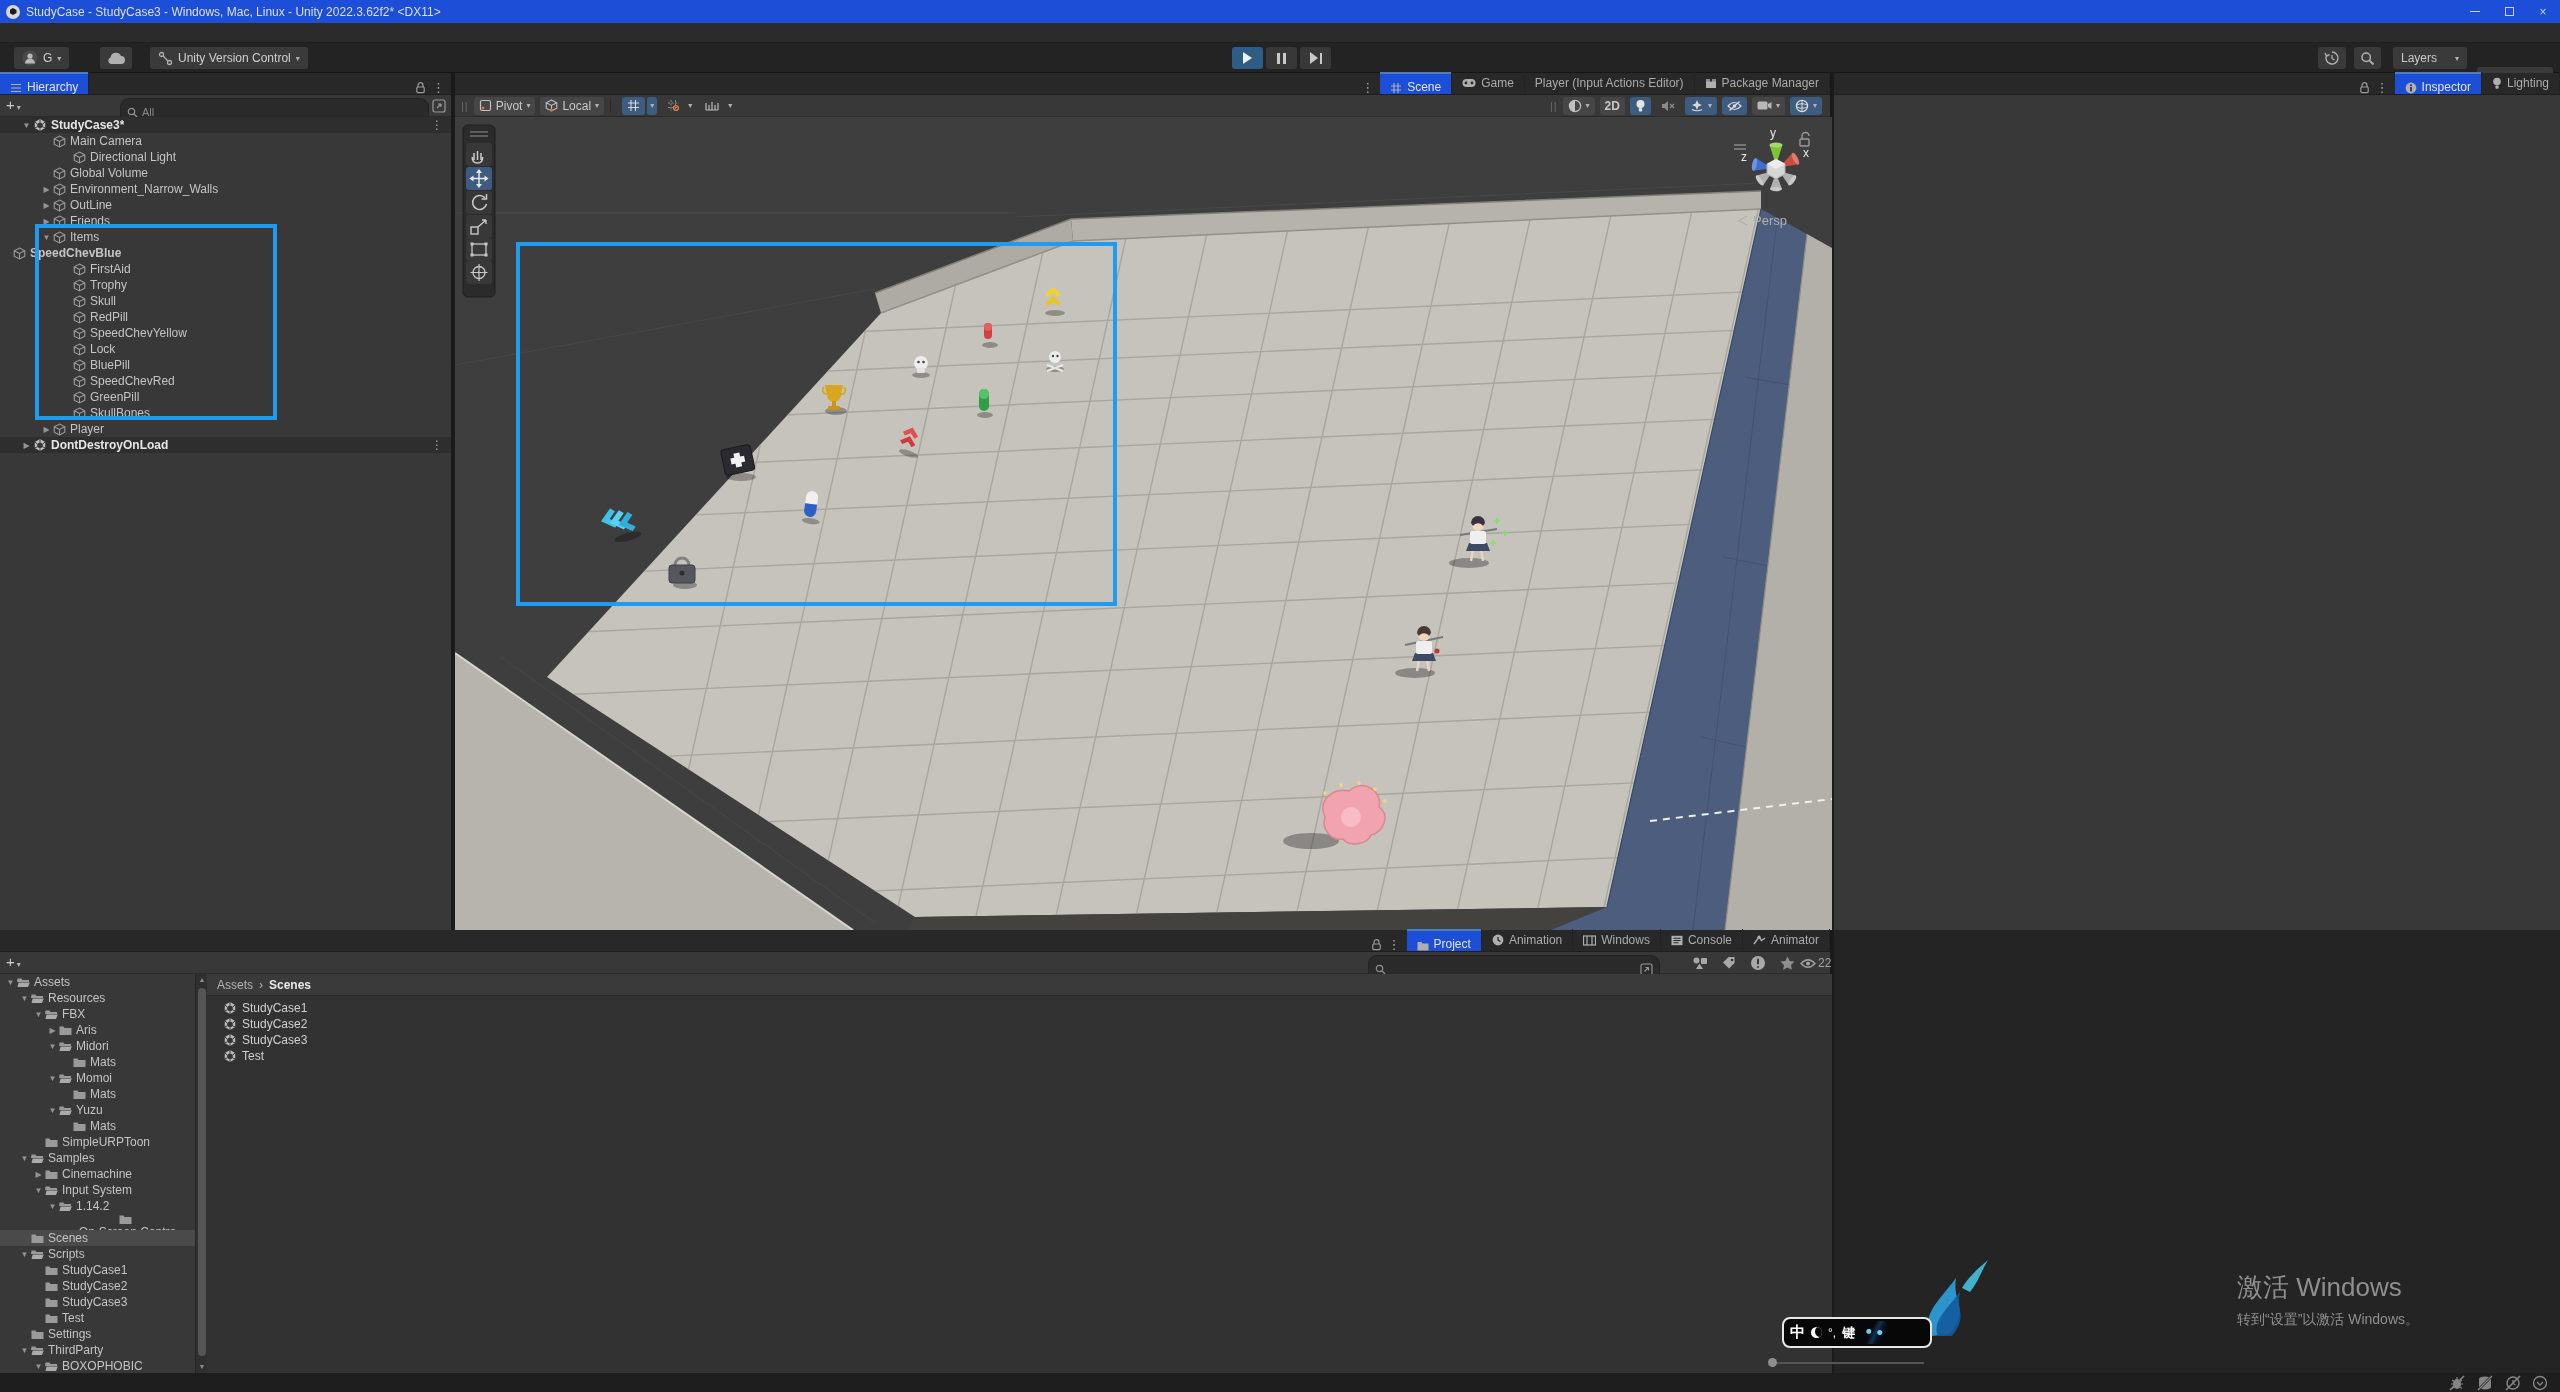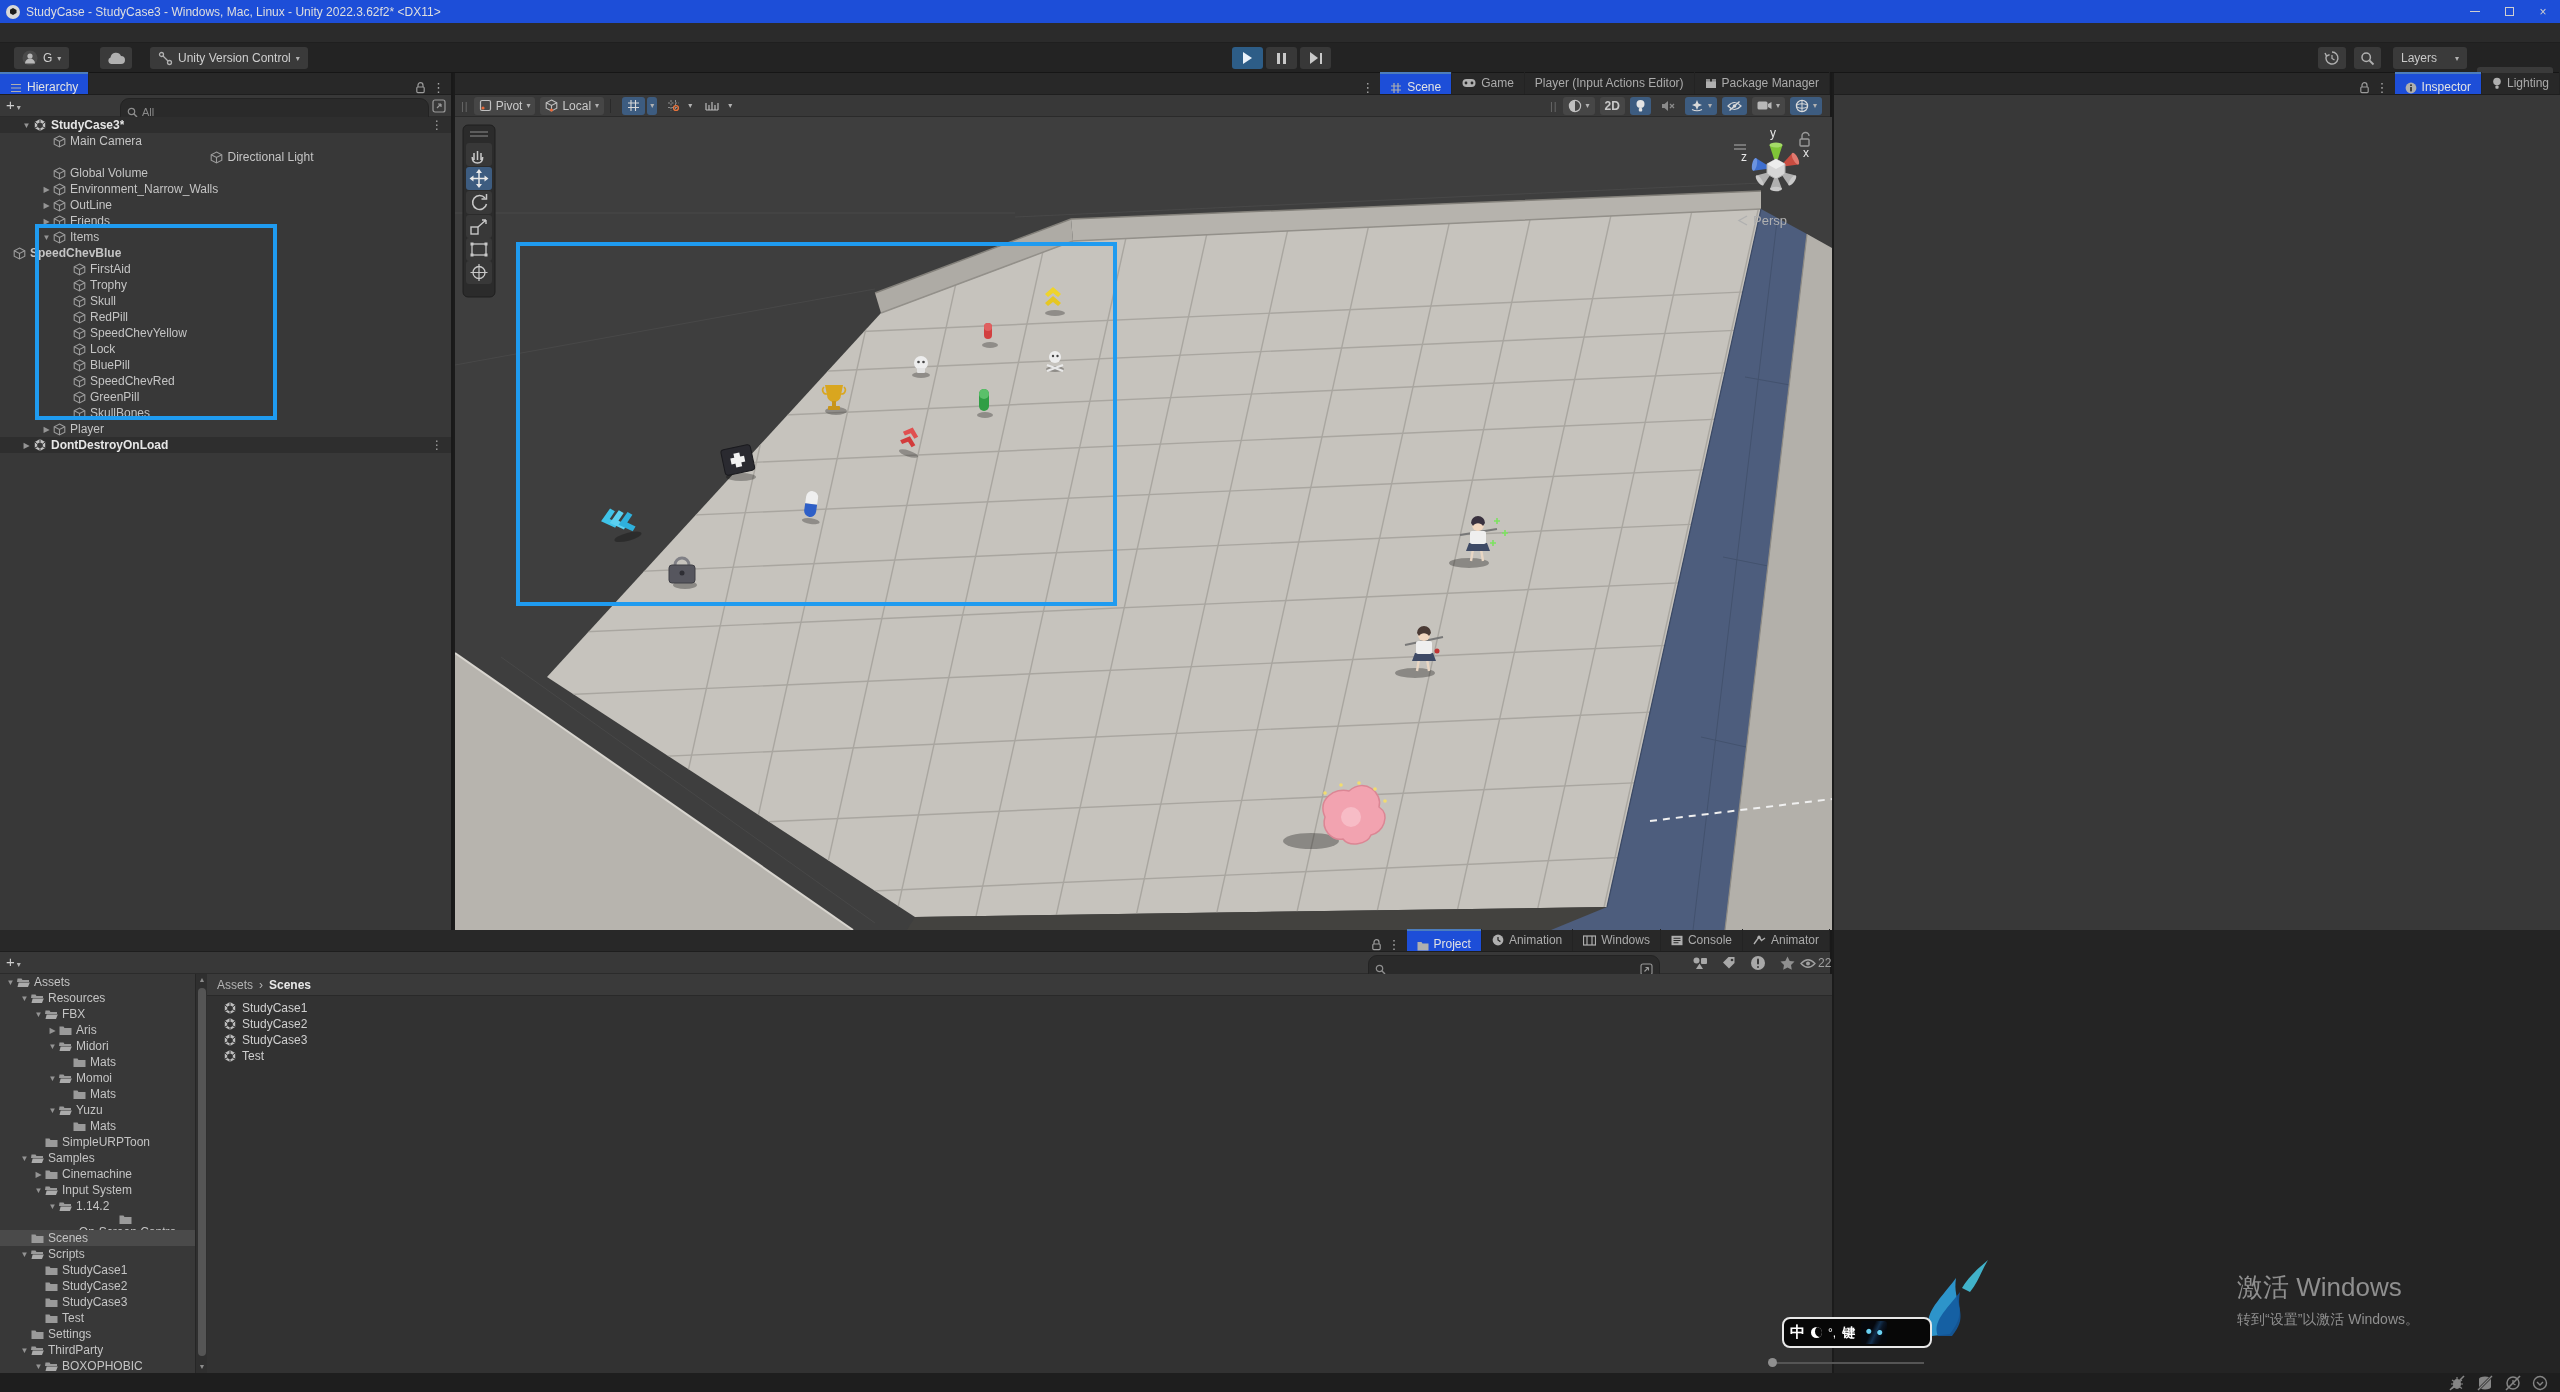--- a/index.html
+++ b/index.html
@@ -265,21 +265,21 @@
         <div class="trow" style="padding-left: 40px;">
           <span class="fold"></span>
 
           <svg width="13" height="13">
             <path d="M6.5 1 L11.8 3.8 V9.2 L6.5 12 L1.2 9.2 V3.8 Z" fill="none" stroke="#9c9c9c" stroke-width="1.1"></path>
             <path d="M1.2 3.8 L6.5 6.5 L11.8 3.8 M6.5 6.5 V12" fill="none" stroke="#9c9c9c" stroke-width="1.1"></path>
           </svg>
           <span class="lbl">Main Camera</span>
 
         </div>
-        <div class="trow" style="padding-left: 60px; justify-content: center;">
+        <div class="trow" style="padding-left: 60px;">
           <span class="fold"></span>
 
           <svg width="13" height="13">
             <path d="M6.5 1 L11.8 3.8 V9.2 L6.5 12 L1.2 9.2 V3.8 Z" fill="none" stroke="#9c9c9c" stroke-width="1.1"></path>
             <path d="M1.2 3.8 L6.5 6.5 L11.8 3.8 M6.5 6.5 V12" fill="none" stroke="#9c9c9c" stroke-width="1.1"></path>
           </svg>
           <span class="lbl">Directional Light</span>
 
         </div>
         <div class="trow" style="padding-left: 40px;">

